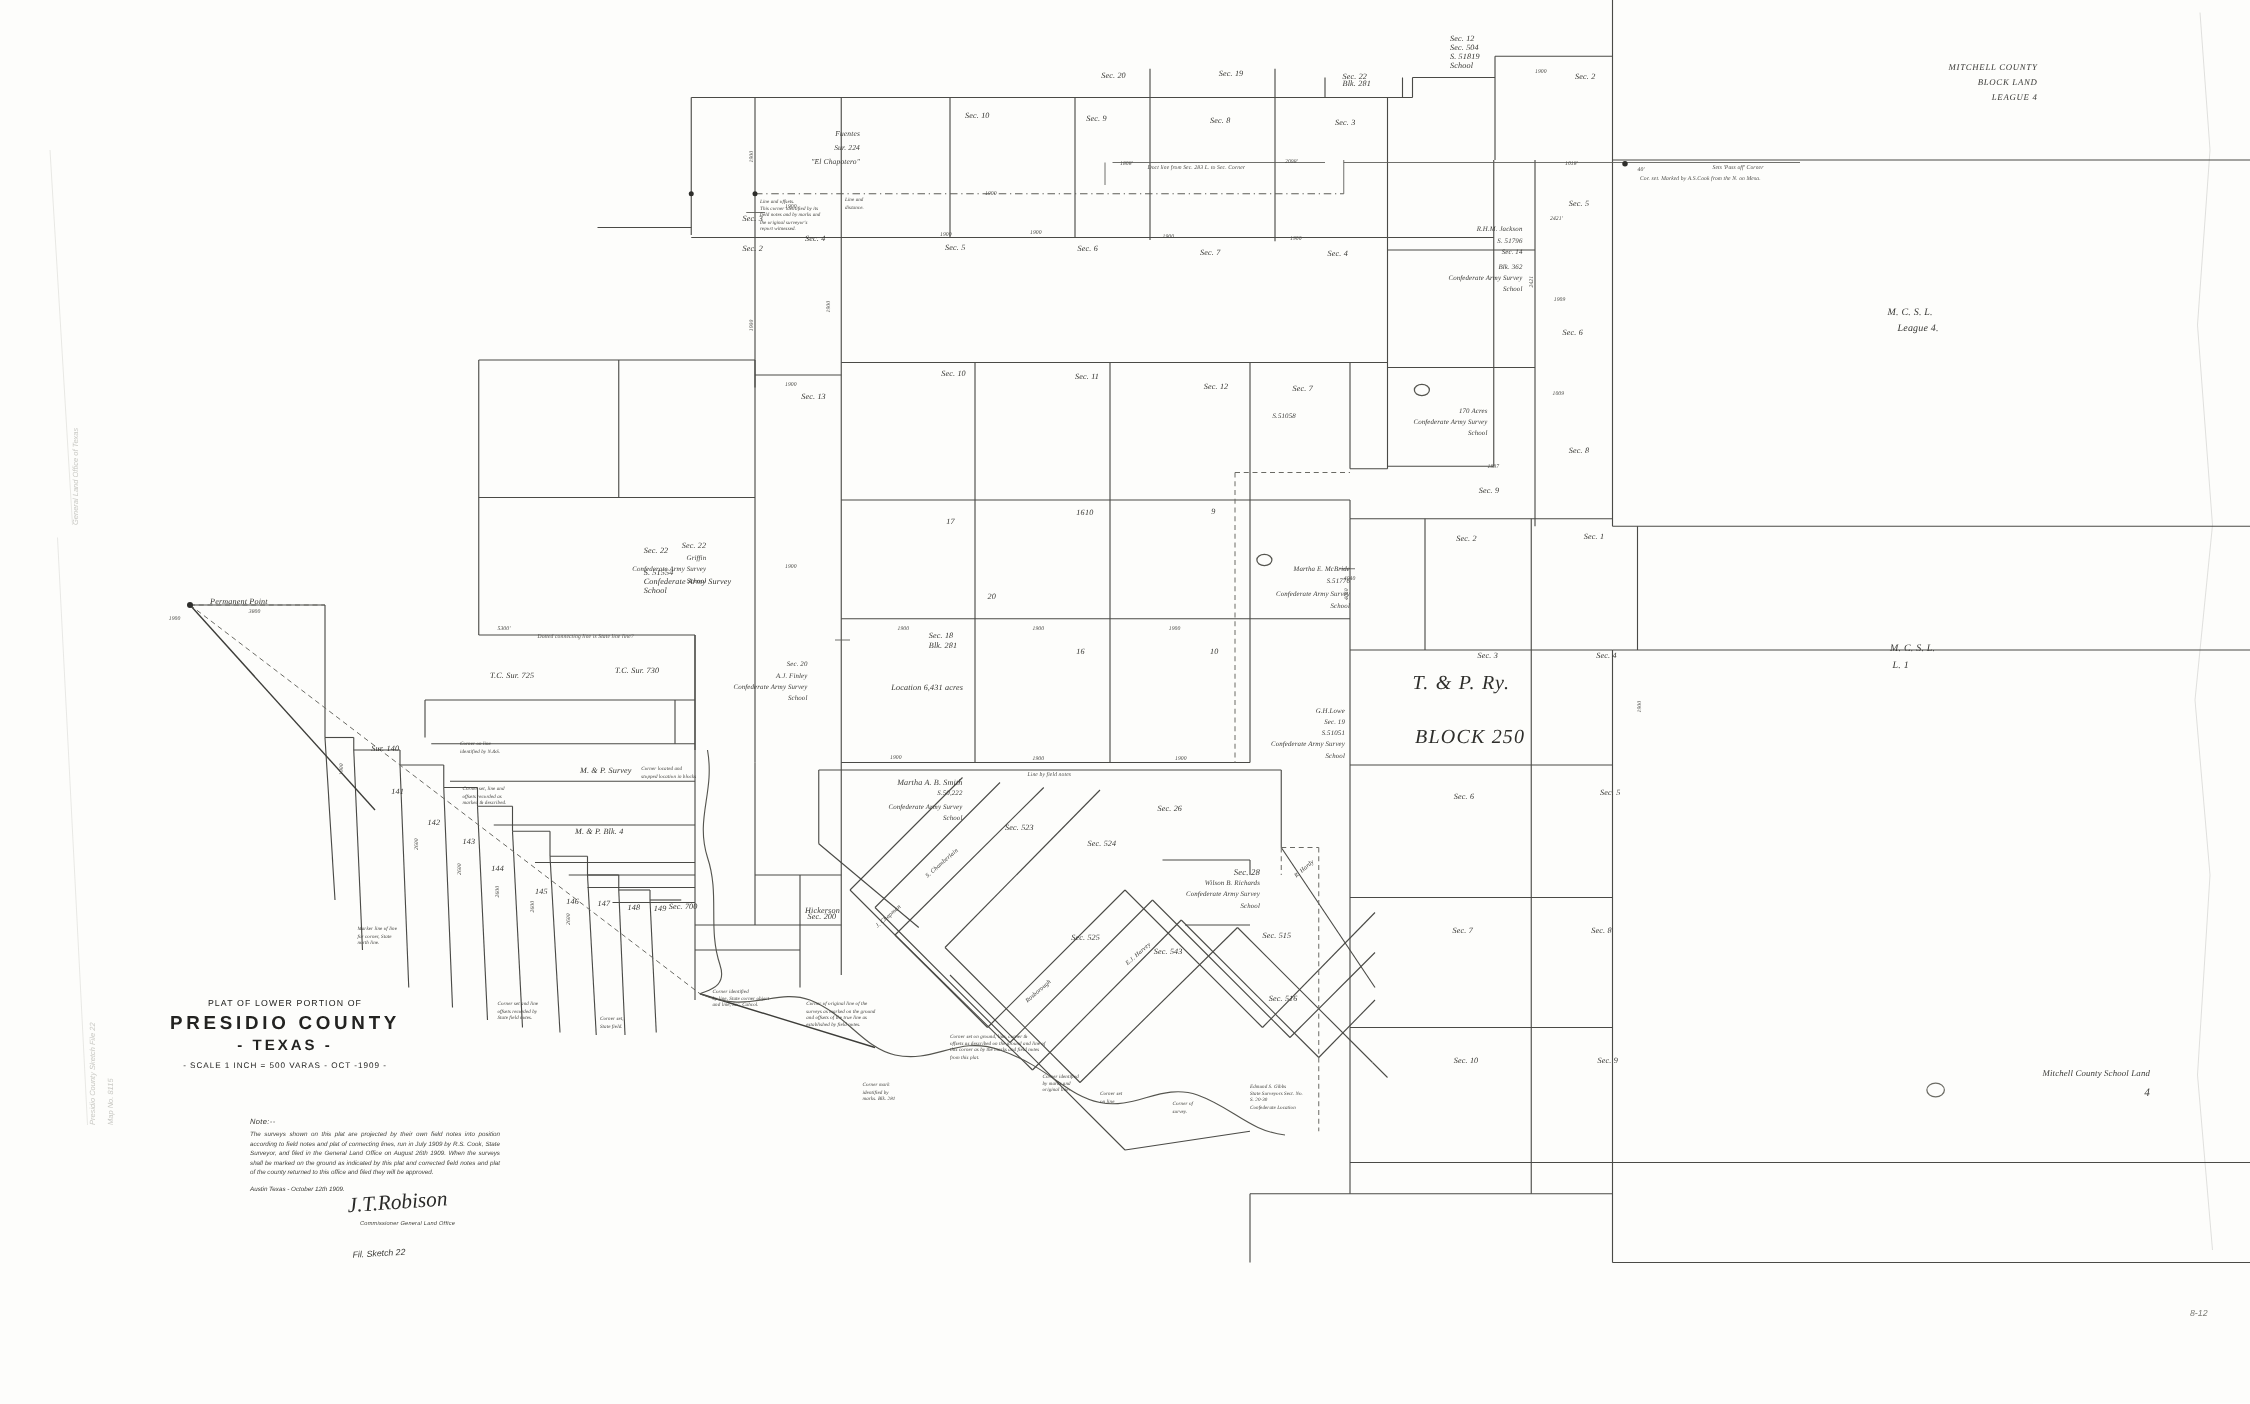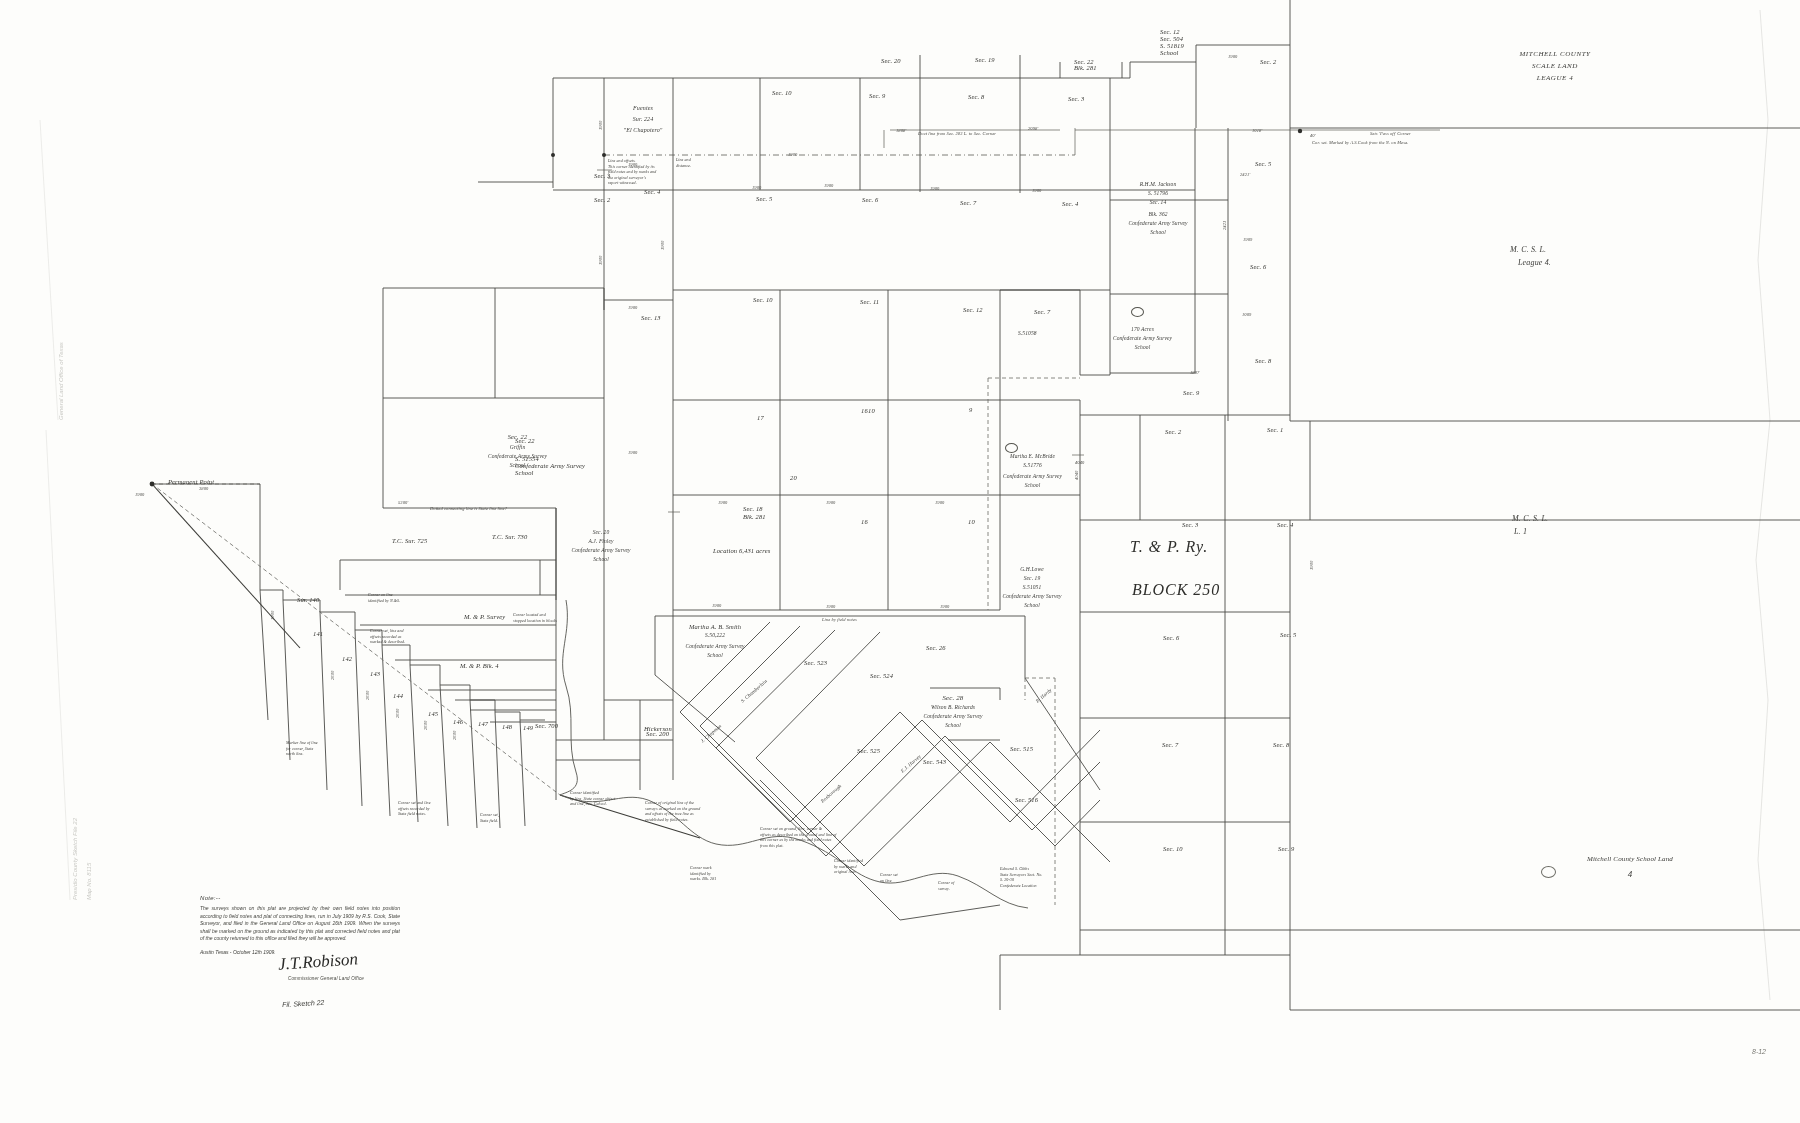--- a/index.html
+++ b/index.html
@@ -8,21 +8,21 @@
   #sheet svg{position:absolute;left:0;top:0;}
   .lbl{position:absolute;font-family:"Liberation Serif",serif;color:#30302e;white-space:nowrap;
        letter-spacing:.02em;}
   .hand{font-family:"Liberation Serif",serif;font-style:italic;color:#3a3a37;}
   .xtiny{font-size:4px;line-height:5px;}
   .sec{font-size:6.5px;font-style:italic;color:#33332f;}
   .dim{font-size:4.5px;font-style:italic;color:#4a4a46;}
   .blocklab{font-size:16px;font-style:italic;letter-spacing:.06em;color:#2e2e2b;}
   .rot90{transform:rotate(-90deg);transform-origin:0 0;}
   .rotd{transform:rotate(-41deg);transform-origin:0 0;}
-  .ctr{text-align:center;}
+  .ctr{text-align:right;}
   
   #titleblock{position:absolute;left:108px;top:800px;width:240px;text-align:center;color:#232321;}
   #titleblock .t1{font-size:7px;letter-spacing:.13em;font-family:"Liberation Sans",sans-serif;}
   #titleblock .t2{font-size:15px;letter-spacing:.2em;font-weight:bold;margin-top:3px;
                   font-family:"Liberation Sans",sans-serif;}
   #titleblock .t3{font-size:12px;letter-spacing:.2em;font-weight:bold;margin-top:2px;
                   font-family:"Liberation Sans",sans-serif;}
   #titleblock .t4{font-size:6.5px;letter-spacing:.12em;margin-top:6px;
                   font-family:"Liberation Sans",sans-serif;}
   
@@ -265,38 +265,44 @@
       <path d="M668 512 L680 512"></path>
       <path d="M1072 455 L1084 455"></path>
     </g>
 
     <g opacity="0.25">
       <path class="faint" d="M40 120 L58 420"></path>
       <path class="faint" d="M46 430 L70 900"></path>
     </g>
   </svg>
 
+  <div id="titleblock">
+    <div class="t1">PLAT OF LOWER PORTION OF</div>
+    <div class="t2">PRESIDIO  COUNTY</div>
+    <div class="t3">- TEXAS -</div>
+    <div class="t4">- SCALE 1 INCH = 500 VARAS -      OCT -1909 -</div>
+  </div>
 
   <div id="noteblock">
     <div class="nh">Note:--</div>
     <div class="nb">The surveys shown on this plat are projected by their own field notes into position according to field notes and plat of connecting lines, run in July 1909 by R.S. Cook, State Surveyor, and filed in the General Land Office on August 26th 1909.  When the surveys shall be marked on the ground as indicated by this plat and corrected field notes and plat of the county returned to this office and filed they will be approved.</div>
     <div class="nd">Austin Texas - October 12th 1909.</div>
   </div>
   <div id="signature">J.T.Robison</div>
   <div id="sigtitle">Commissioner General Land Office</div>
   <div id="filed">Fil. Sketch 22</div>
 
   <div class="margintext rot90" style="left:58px;top:420px;">General Land Office of Texas</div>
   <div class="margintext rot90" style="left:72px;top:900px;">Presidio County Sketch File 22</div>
   <div class="margintext rot90" style="left:86px;top:900px;">Map No. 8115</div>
   <div class="cornercode" style="left:1752px;top:1048px;">8-12</div>
 
   <div class="lbl hand ctr" style="left:1480px;top:48px;width:150px;font-size:7px;line-height:12px;letter-spacing:.08em;">
     <div>MITCHELL COUNTY</div>
-    <div>SCALE LAND</div>
+    <div>BLOCK LAND</div>
     <div>LEAGUE 4</div>
   </div>
 
   <div class="lbl hand" style="left:1510px;top:243px;font-size:8px;line-height:13px;">
     <div>M. C. S. L.</div>
     <div style="margin-left:8px">League 4.</div>
   </div>
 
   <div class="lbl hand" style="left:1512px;top:512px;font-size:8px;line-height:13px;">
     <div>M. C. S. L.</div>

